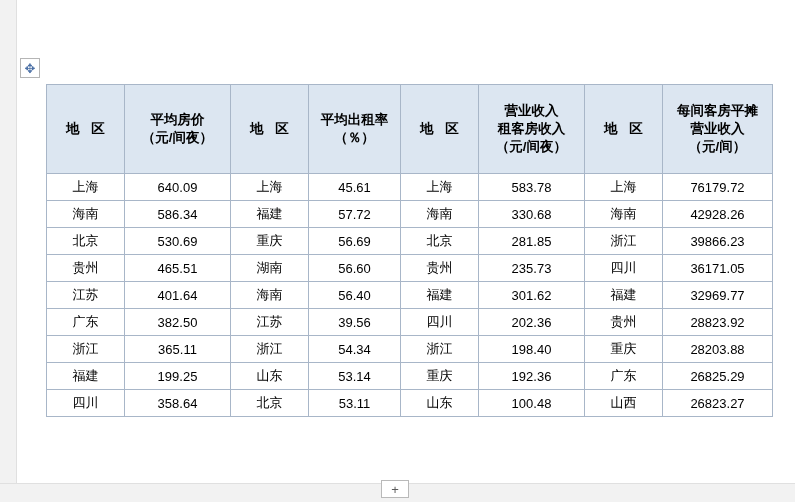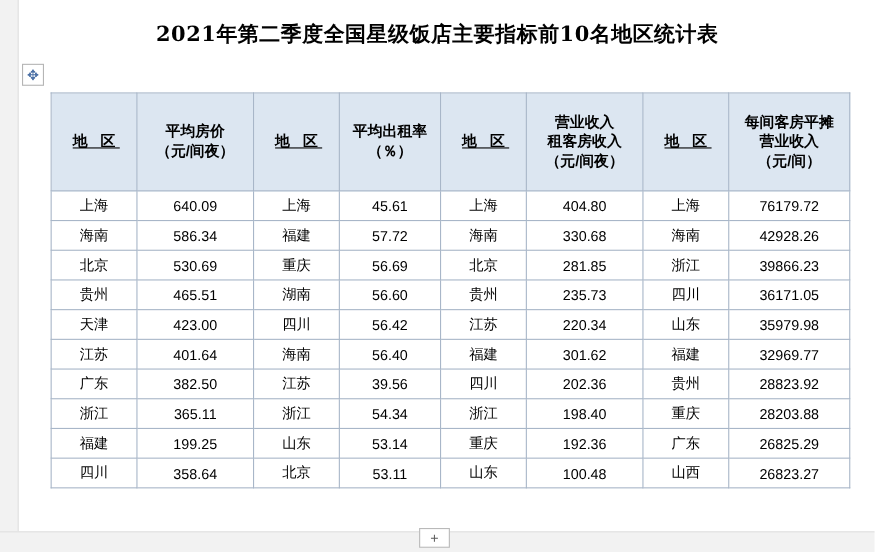--- a/index.html
+++ b/index.html
@@ -124,39 +124,37 @@
     background: #dce6f1;
     font-weight: bold;
     font-size: 13.5px;
     height: 80px;
     line-height: 1.35;
     padding: 4px 2px;
   }
   .region-cell {
     letter-spacing: 4px;
     padding-left: 4px;
-    text-decoration: underline;
   }
   .hdr-line { display: block; }
   
   col.c-region { width: 78px; }
   col.c-v1 { width: 106px; }
   col.c-v2 { width: 92px; }
   col.c-v3 { width: 106px; }
   col.c-v4 { width: 110px; }
 </style>
 </head>
 <body>
 
 <div class="page">
 
   <div class="left-rail"></div>
   <div class="bottom-rail"></div>
 
-  <div class="title">2021年第二季度全国星级饭店主要指标前10名地区统计表</div>
 
   <div class="move-handle">✥</div>
   <div class="handle-btn handle-right">+</div>
   <div class="handle-btn handle-bottom">+</div>
   <div class="handle-corner">⤡</div>
 
   <div class="table-wrap">
     <table class="stat">
       <colgroup>
         <col class="c-region">
@@ -202,21 +200,21 @@
           </th>
         </tr>
       </thead>
       <tbody>
         <tr>
           <td>上海</td>
           <td>640.09</td>
           <td>上海</td>
           <td>45.61</td>
           <td>上海</td>
-          <td>404.80</td>
+          <td>583.78</td>
           <td>上海</td>
           <td>76179.72</td>
         </tr>
         <tr>
           <td>海南</td>
           <td>586.34</td>
           <td>福建</td>
           <td>57.72</td>
           <td>海南</td>
           <td>330.68</td>
@@ -237,30 +235,20 @@
           <td>贵州</td>
           <td>465.51</td>
           <td>湖南</td>
           <td>56.60</td>
           <td>贵州</td>
           <td>235.73</td>
           <td>四川</td>
           <td>36171.05</td>
         </tr>
         <tr>
-          <td>天津</td>
-          <td>423.00</td>
-          <td>四川</td>
-          <td>56.42</td>
-          <td>江苏</td>
-          <td>220.34</td>
-          <td>山东</td>
-          <td>35979.98</td>
-        </tr>
-        <tr>
           <td>江苏</td>
           <td>401.64</td>
           <td>海南</td>
           <td>56.40</td>
           <td>福建</td>
           <td>301.62</td>
           <td>福建</td>
           <td>32969.77</td>
         </tr>
         <tr>

